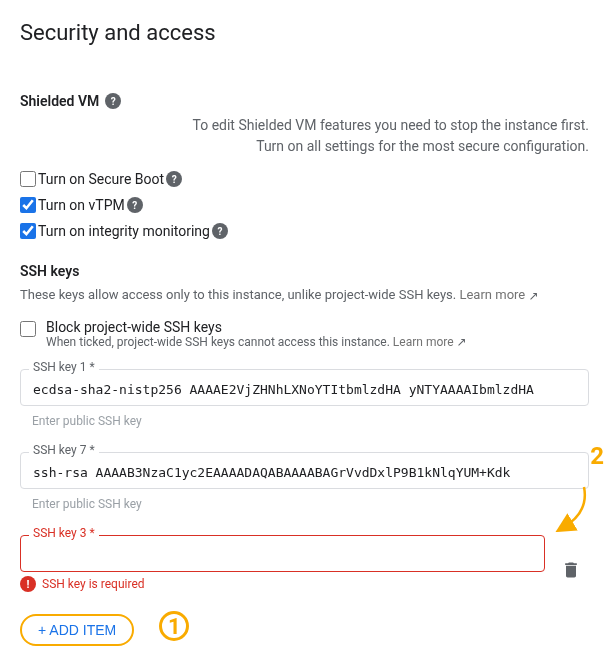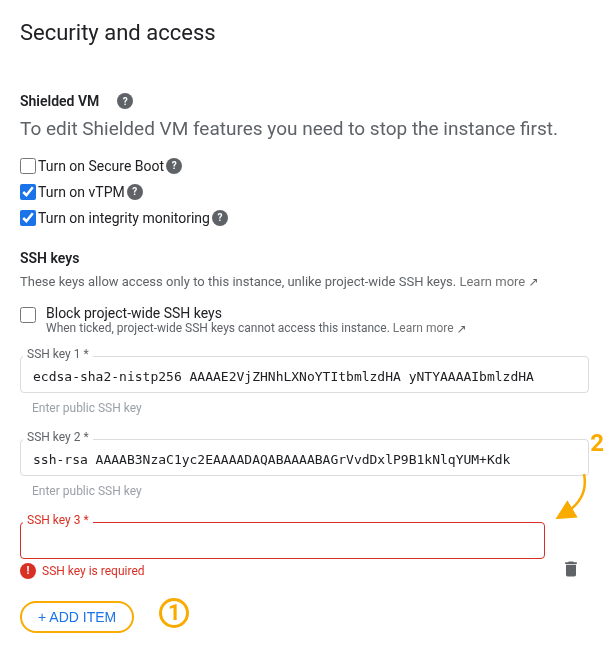--- a/index.html
+++ b/index.html
@@ -17,43 +17,44 @@
       font-weight: 400;
       color: #202124;
       margin-bottom: 24px;
     }
     .section-title {
       font-size: 14px;
       font-weight: 600;
       color: #202124;
       display: flex;
       align-items: center;
-      gap: 18px;
+      gap: 6px;
       margin-bottom: 6px;
       margin-top: 48px;
     }
     .help-icon {
       display: inline-flex;
       align-items: center;
       justify-content: center;
       width: 16px;
       height: 16px;
       border-radius: 50%;
       background: #5f6368;
       color: #fff;
       font-size: 10px;
       font-weight: 700;
       cursor: pointer;
       flex-shrink: 0;
     }
     .section-desc {
-      font-size: 19px;
+      font-size: 14px;
       color: #5f6368;
       margin-bottom: 14px;
       line-height: 1.5;
+      text-align: right;
     }
     .checkbox-row {
       display: flex;
       align-items: center;
       gap: 2px;
       margin-bottom: 10px;
       font-size: 14px;
       color: #202124;
     }
     .checkbox-row input[type="checkbox"] {
@@ -120,21 +121,21 @@
       border-radius: 4px;
       margin-bottom: 4px;
       background: #fff;
     }
     .field-wrapper.error-border {
       border-color: #d93025;
     }
     .field-label {
       position: absolute;
       top: -9px;
-      left: 2px;
+      left: 8px;
       background: #fff;
       padding: 0 4px;
       font-size: 12px;
       color: #5f6368;
       line-height: 1;
     }
     .field-label.required::after {
       content: ' *';
     }
     .field-label.error-label {
@@ -209,20 +210,21 @@
 
 <h1>Security and access</h1>
 
 <div>
   <div class="section-title">
     <span>Shielded VM</span>
     <span class="help-icon">?</span>
   </div>
   <div class="section-desc">
     <div>To edit Shielded VM features you need to stop the instance first.</div>
+    <div>Turn on all settings for the most secure configuration.</div>
   </div>
 
   <div class="checkbox-row">
     <input type="checkbox" id="secure_boot" style="">
     <label for="secure_boot">Turn on Secure Boot</label>
     <span class="help-icon">?</span>
   </div>
 
   <div class="checkbox-row">
     <input type="checkbox" id="vtpm" checked="" style="">
@@ -264,40 +266,40 @@
       <span class="field-label required">SSH key 1</span>
       <input type="text" value="ecdsa-sha2-nistp256 AAAAE2VjZHNhLXNoYTItbmlzdHA yNTYAAAAIbmlzdHA" style="">
     </div>
     <div class="field-placeholder">Enter public SSH key</div>
   </div>
 
   
   <div style="position:relative;">
     <div class="ssh-key-group">
       <div class="field-wrapper">
-        <span class="field-label required">SSH key 2</span>
+        <span class="field-label required">SSH key 7</span>
         <input type="text" value="ssh-rsa AAAAB3NzaC1yc2EAAAADAQABAAAABAGrVvdDxlP9B1kNlqYUM+Kdk" style="">
       </div>
       <div class="field-placeholder">Enter public SSH key</div>
     </div>
     <div style="position:absolute; right: -15px; top: -10px; color:#f9ab00; font-size:24px; font-weight:700; pointer-events:none;">2</div>
 
     <svg style="position:absolute; right: -5px; top: 30px; pointer-events:none;" width="40" height="50">
       <path d="M30 5 Q35 30 10 45" stroke="#f9ab00" stroke-width="2.5" fill="none" marker-end="url(#arrowhead)"></path>
       <defs>
         <marker id="arrowhead" markerWidth="8" markerHeight="8" refX="4" refY="4" orient="auto">
           <path d="M0,0 L0,8 L8,4 z" fill="#f9ab00"></path>
         </marker>
       </defs>
     </svg>
   </div>
 
   
   <div>
-    <div style="display:flex; align-items:flex-end; gap:8px;">
+    <div style="display:flex; align-items:center; gap:8px;">
       <div style="flex:1;">
         <div class="field-wrapper error-border">
           <span class="field-label required error-label">SSH key 3</span>
           <input type="text" value="" style="border: none; outline: none; padding: 12px 12px 8px; font-size: 13px; font-family: monospace; width: 100%; background: transparent;">
         </div>
         <div class="error-msg">
           <div class="error-icon">!</div>
           <span>SSH key is required</span>
         </div>
       </div>

